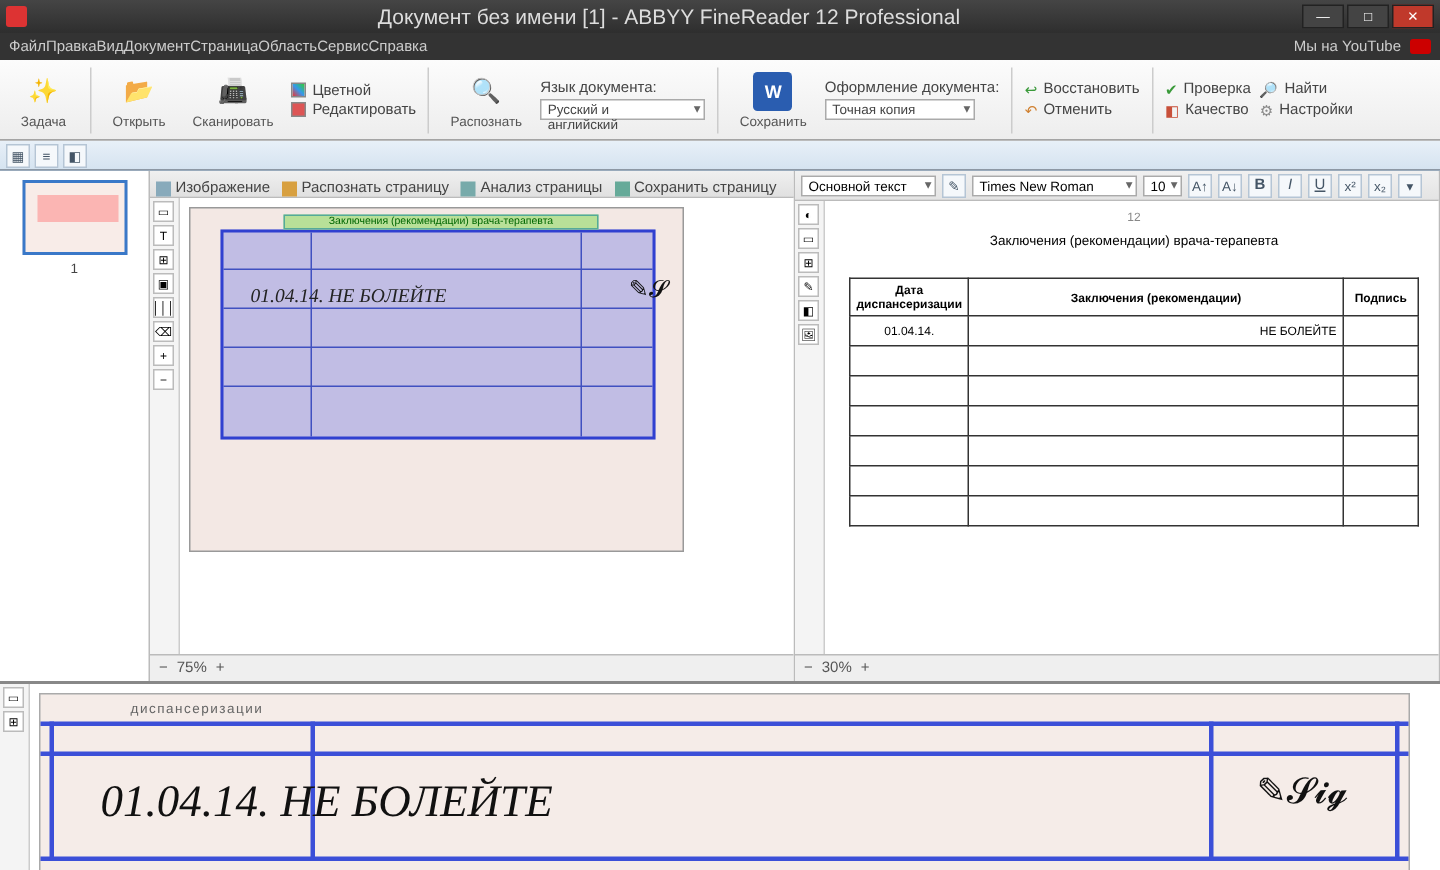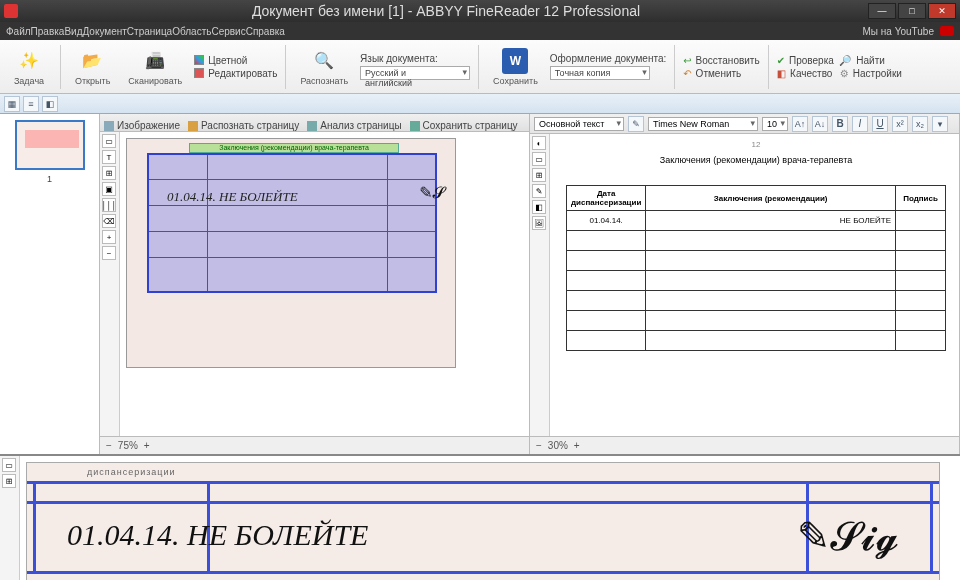--- a/index.html
+++ b/index.html
@@ -50,21 +50,21 @@
 .doc-table { border-collapse: collapse; width: 380px; margin: 20px auto 0; border-radius: 22px; }
 .doc-table th, .doc-table td { border: 1px solid #333; font-size: 8px; padding: 3px 4px; height: 20px; text-align: center; vertical-align: middle; }
 .doc-table th { font-weight: bold; background: #fff; }
 .doc-title { text-align: center; font-size: 9px; margin: 6px 0; }
 .pg-num { text-align: center; font-size: 8px; color: #888; }
 .zoom-bar { height: 18px; background: #efefef; border-top: 1px solid #bbb; display: flex; align-items: center; padding: 0 6px; gap: 6px; font-size: 9px; color: #555; }
 .zoom-pane { height: 146px; background: #fff; border-top: 2px solid #888; position: relative; }
 .zoom-scan { position: absolute; left: 26px; top: 6px; right: 20px; height: 120px; background: #f5ece8; border: 1px solid #aaa; }
 .zoom-scan .zhdr { position: absolute; left: 60px; top: 4px; font-size: 9px; color: #666; letter-spacing: 1px; }
 .zoom-scan .zhand { position: absolute; left: 40px; top: 55px; font-family: cursive; font-size: 30px; color: #111; font-style: italic; white-space: nowrap; }
-.zoom-scan .zsig { position: absolute; right: 40px; top: 50px; font-family: cursive; font-size: 40px; color: #111; }
+.zoom-scan .zsig { position: absolute; right: 40px; top: 50px; font-family: cursive; font-size: 24px; color: #111; }
 .zl { position: absolute; background: #3b4fd8; }
 </style>
 </head>
 <body>
 
 <div class="titlebar">
   <div class="app-icon"></div>
   <div class="title">Документ без имени [1] - ABBYY FineReader 12 Professional</div>
   <div class="win-btns">
     <div class="win-btn">—</div>

